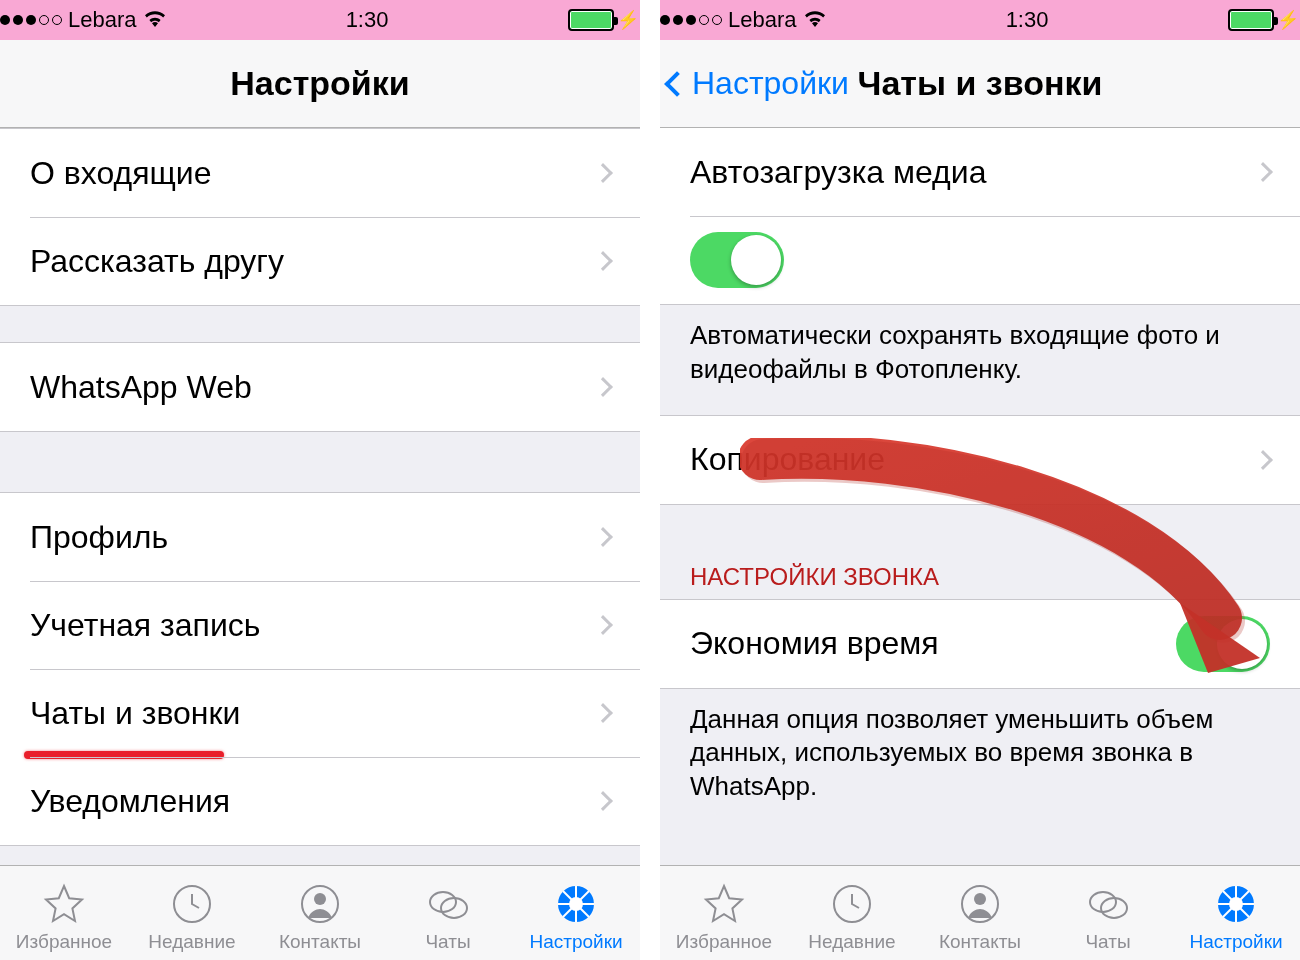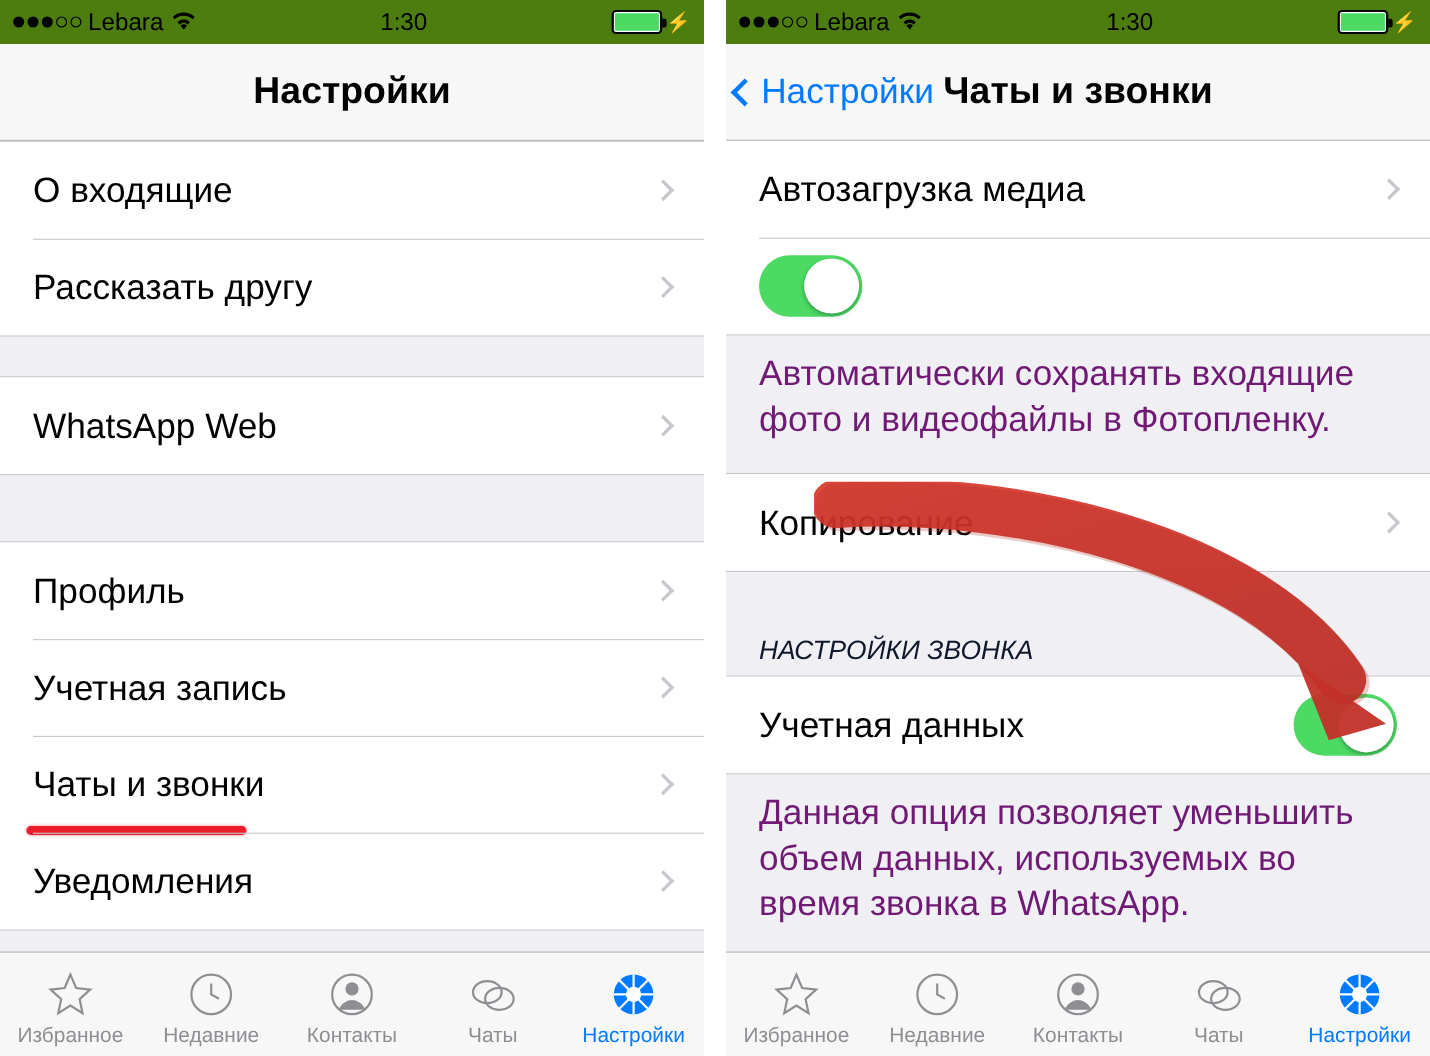--- a/index.html
+++ b/index.html
@@ -17,25 +17,25 @@
     position: relative;
     display: flex;
     flex-direction: column;
     overflow: hidden;
   }
   .screen + .screen { margin-left: 20px; }
 
   
   .status-bar {
     height: 40px;
-    background: #4d7c0f;
+    background: #f9a8d4;
     display: flex;
     align-items: center;
     justify-content: space-between;
-    padding: 0 12px;
+    padding: 0 0;
     font-size: 22px;
     font-weight: 500;
     color: #000;
   }
   .status-left { display: flex; align-items: center; gap: 6px; }
   .signal-dots { display: flex; gap: 3px; }
   .dot { width: 10px; height: 10px; border-radius: 50%; background: #000; }
   .dot.empty { background: transparent; border: 1.5px solid #000; }
   .wifi-icon { display: inline-block; }
   .status-right { display: flex; align-items: center; gap: 4px; }
@@ -80,24 +80,24 @@
   .row + .row::before {
     content: ""; position: absolute; top: 0; left: 30px; right: 0;
     height: 1px; background: #c8c7cc;
   }
   .row-label { font-size: 32px; color: #000; }
   .chevron {
     width: 14px; height: 14px; border-top: 3px solid #c7c7cc;
     border-right: 3px solid #c7c7cc; transform: rotate(45deg);
   }
   .footer-text {
-    padding: 14px 30px 10px; font-size: 32px; color: #701a75; line-height: 1.3;
+    padding: 14px 30px 10px; font-size: 26px; color: #000000; line-height: 1.3;
   }
   .header-text {
-    padding: 8px 30px; font-size: 24px; color: #0f172a; text-transform: uppercase; font-style: italic;
+    padding: 8px 30px; font-size: 24px; color: #b91c1c; text-transform: uppercase;
   }
   .gap { height: 36px; }
 
   
   .toggle {
     width: 94px; height: 56px; background: #4cd964; border-radius: 28px;
     position: relative; cursor: pointer;
   }
   .toggle::after {
     content: ""; position: absolute; right: 3px; top: 3px;
@@ -312,21 +312,21 @@
         <span class="row-label">Копирование</span>
         <span class="chevron"></span>
       </div>
     </div>
 
     <div class="gap" style="height:50px;"></div>
     <div class="header-text">НАСТРОЙКИ ЗВОНКА</div>
 
     <div class="group">
       <div class="row">
-        <span class="row-label">Учетная данных</span>
+        <span class="row-label">Экономия время</span>
         <span class="toggle"></span>
       </div>
     </div>
     <div class="footer-text">Данная опция позволяет уменьшить объем данных, используемых во время звонка в WhatsApp.</div>
 
     <svg class="arrow-anno" style="left:80px; top:310px;" width="540" height="260" viewBox="0 0 540 260">
       <defs>
         <linearGradient id="g1" x1="0" y1="0" x2="1" y2="1">
           <stop offset="0" stop-color="#d9372b"></stop>
           <stop offset="1" stop-color="#c33028"></stop>

